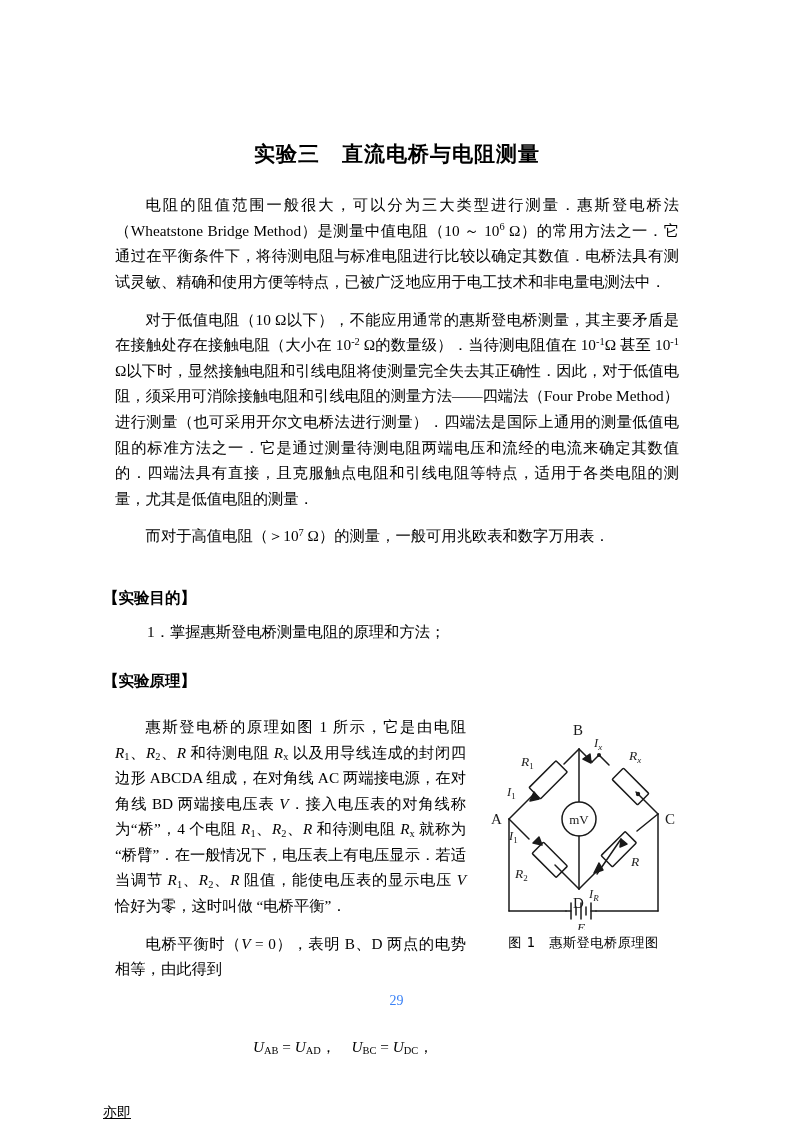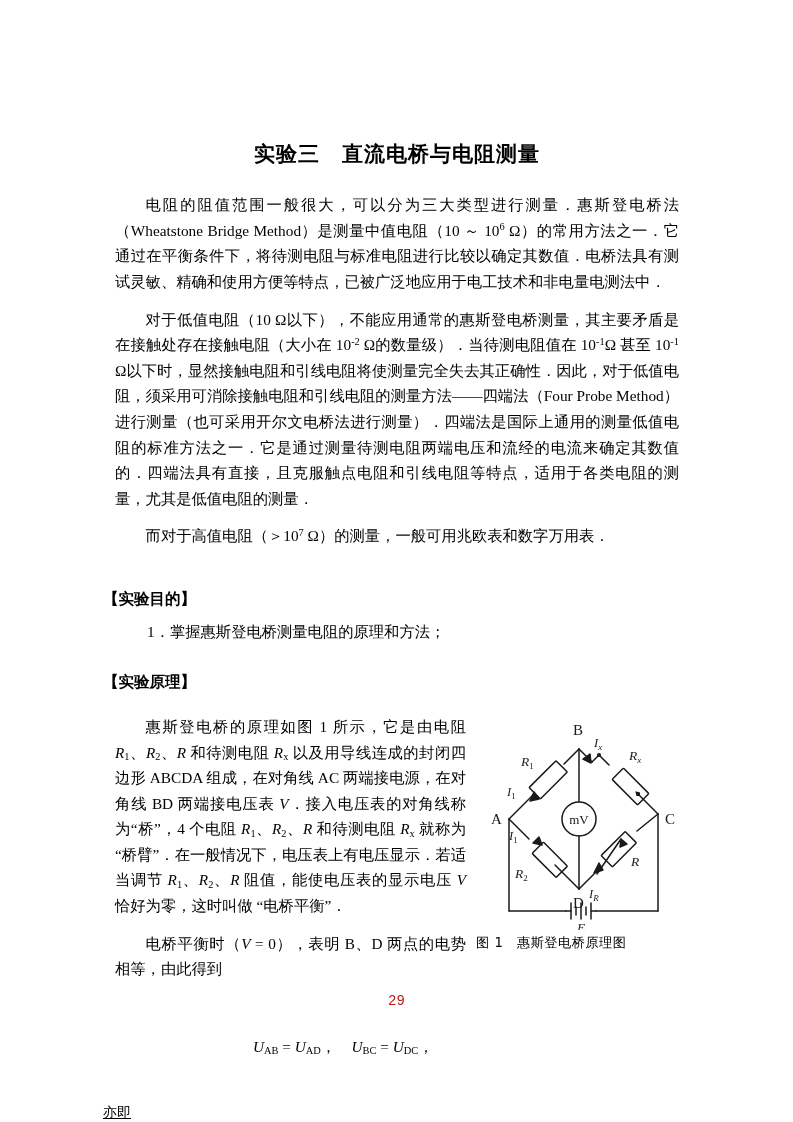--- a/index.html
+++ b/index.html
@@ -58,21 +58,21 @@
     position: relative;
   }
   .sub { vertical-align: -0.22em; }
   .sup { vertical-align: 0.52em; }
 
   .mi { font-style: italic; }
   .sp { letter-spacing: 0.02em; }
 
   
   .section-head {
-    font-family: Liberation Serif, serif;
+    font-family: Liberation Mono, monospace;
     font-weight: bold;
     font-size: 15.5px;
     margin: 0;
     line-height: 22px;
   }
   .gap-before-head { height: 27px; }
   .gap-after-head  { height: 9px; }
 
   .list-item {
     font-size: 15.3px;
@@ -85,21 +85,21 @@
   .figure-wrap {
     position: relative;
   }
   .figure-float {
     float: right;
     width: 215px;
     margin: 4px 0 0 10px;
     shape-outside: margin-box;
   }
   .fig-caption {
-    text-align: left;
+    text-align: center;
     font-size: 13.2px;
     font-family: "DejaVu Sans", "Liberation Sans", sans-serif;
     margin-top: 4px;
     letter-spacing: 0.5px;
   }
   .circuit-svg {
     display: block;
     margin: 0 auto;
   }
 
@@ -130,22 +130,22 @@
   .vspace-md { height: 22px; }
 
   
   .page-number {
     position: absolute;
     left: 0;
     top: 985px;
     width: 793px;
     text-align: center;
     font-size: 14px;
-    font-family: Liberation Mono, monospace;
-    color: #b91c1c;
+    font-family: Liberation Serif, serif;
+    color: #3b82f6;
   }
 </style>
 </head>
 <body>
 
 <div class="page">
   <div class="content">
 
     <h1 class="doc-title">实验三　直流电桥与电阻测量</h1>
 

